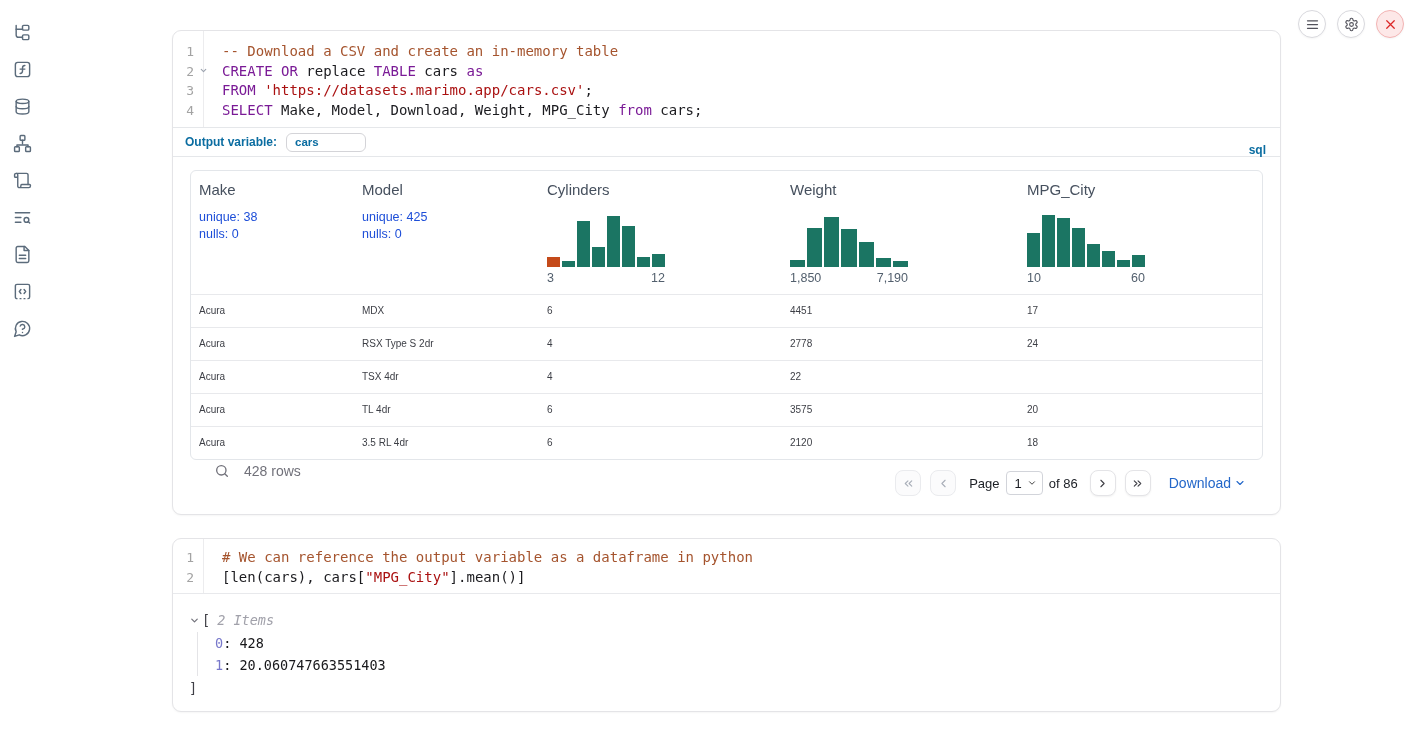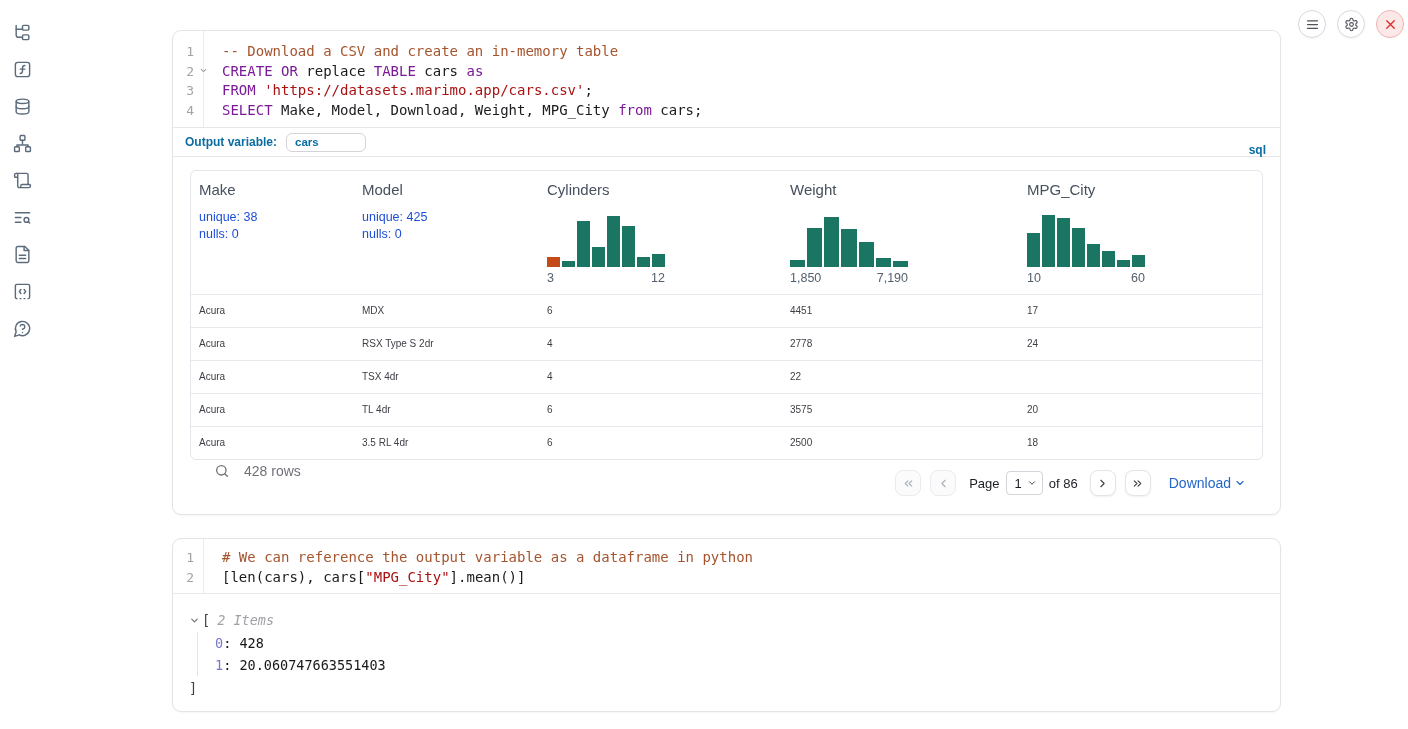--- a/index.html
+++ b/index.html
@@ -323,21 +323,21 @@
             <div class="td">Acura</div>
             <div class="td">TL 4dr</div>
             <div class="td">6</div>
             <div class="td">3575</div>
             <div class="td">20</div>
           </div>
           <div class="trow tr">
             <div class="td">Acura</div>
             <div class="td">3.5 RL 4dr</div>
             <div class="td">6</div>
-            <div class="td">2500</div>
+            <div class="td">2120</div>
             <div class="td">18</div>
           </div>
         </div>
     </div>
 
     <div class="table-footer">
       <button class="search-btn">
         <svg viewBox="0 0 24 24" fill="none" stroke="currentColor" stroke-width="2" stroke-linecap="round">
             <circle cx="11" cy="11" r="7"></circle>
             <path d="m20 20-3.5-3.5"></path>

